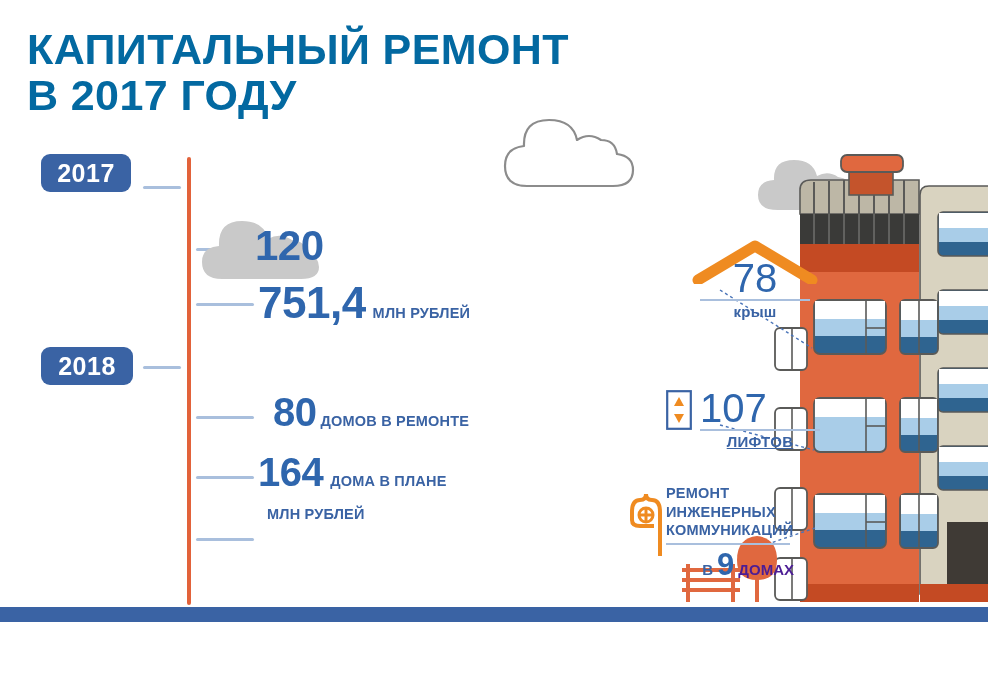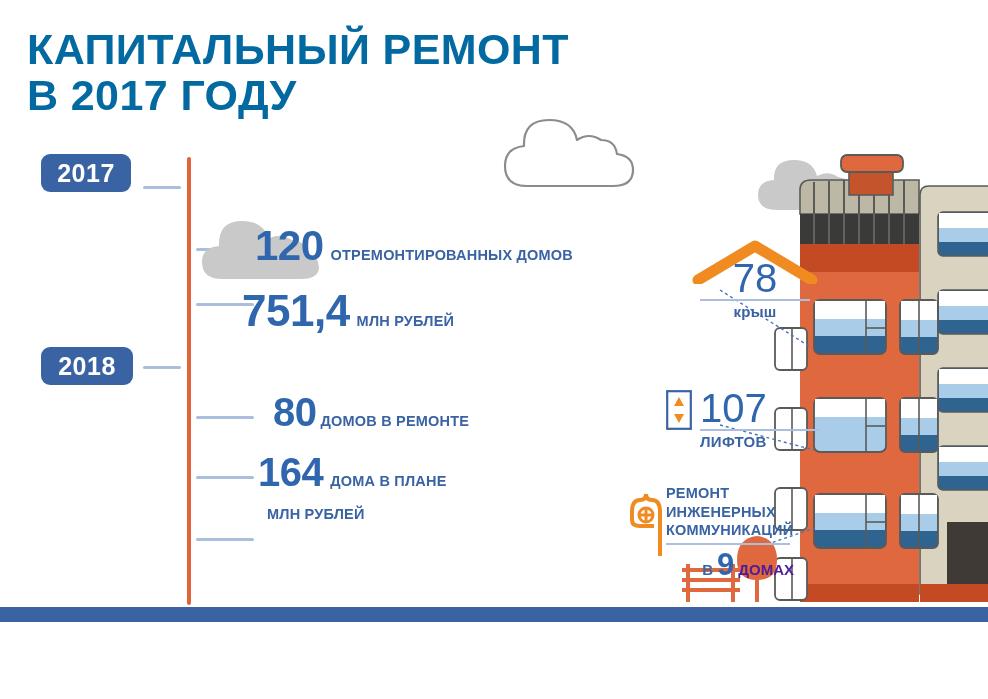--- a/index.html
+++ b/index.html
@@ -47,21 +47,21 @@
   .stat{position:absolute;display:flex;align-items:baseline;white-space:nowrap;}
   .stat .num{
     font-size:41px;font-weight:bold;color:#2f66ad;letter-spacing:-0.5px;
   }
   .stat .lbl{
     font-size:14.5px;font-weight:bold;color:#3a63a4;
     letter-spacing:0.2px;margin-left:7px;
   }
   #stat-repaired{left:255px;top:222px;}
   #stat-repaired .num{font-size:42px;}
-  #stat-money2017{left:242px;top:278px;margin-top:8px;}
+  #stat-money2017{left:258px;top:278px;}
   #stat-money2017 .num{font-size:44px;}
   #stat-inrepair{left:273px;top:390px;}
   #stat-inrepair .num{font-size:40px;}
   #stat-inrepair .lbl{margin-left:4px;}
   #stat-planned{left:258px;top:450px;}
   #stat-planned .num{font-size:40px;}
   #stat-money2018{left:258px;top:506px;}
   #stat-money2018 .num{font-size:47px;}
   #stat-money2018 .lbl{margin-left:9px;}
 
@@ -79,21 +79,21 @@
   .underline{height:2px;background:#a9bfdd;}
 
   #callout-roofs{left:700px;top:258px;text-align:center;width:110px;}
   #callout-roofs .cnum{text-align:center;}
   #callout-roofs .underline{width:110px;margin:1px 0 2px 0;}
   #callout-roofs .csub{display:block;text-align:center;}
 
   #callout-lifts{left:700px;top:388px;width:120px;}
   #callout-lifts .cnum{text-align:left;}
   #callout-lifts .underline{width:120px;margin:1px 0 2px 0;}
-  #callout-lifts .csub{display:block;text-align:left;}
+  #callout-lifts .csub{display:block;text-align:center;text-decoration:underline;}
 
   #callout-utils{left:666px;top:484px;width:128px;}
   #callout-utils .utitle{
     font-size:14.5px;font-weight:bold;color:#3a63a4;line-height:1.28;
     letter-spacing:0.2px;
   }
   #callout-utils .underline{width:124px;margin:3px 0 2px 0;}
   #callout-utils .urow{
     display:flex;align-items:baseline;justify-content:flex-end;
     margin-top:1px;
@@ -149,21 +149,20 @@
 
   <div class="year-badge" id="badge-2017">
     <span>2017</span>
   </div>
   <div class="year-badge" id="badge-2018">
     <span>2018</span>
   </div>
 
   <div class="stat" id="stat-repaired">
     <span class="num">120</span>
-    <span class="lbl">ОТРЕМОНТИРОВАННЫХ ДОМОВ</span>
   </div>
   <div class="stat" id="stat-money2017">
     <span class="num">751,4</span>
     <span class="lbl">МЛН РУБЛЕЙ</span>
   </div>
 
   <div class="stat" id="stat-inrepair">
     <span class="num">80</span>
     <span class="lbl">ДОМОВ В РЕМОНТЕ</span>
   </div>

